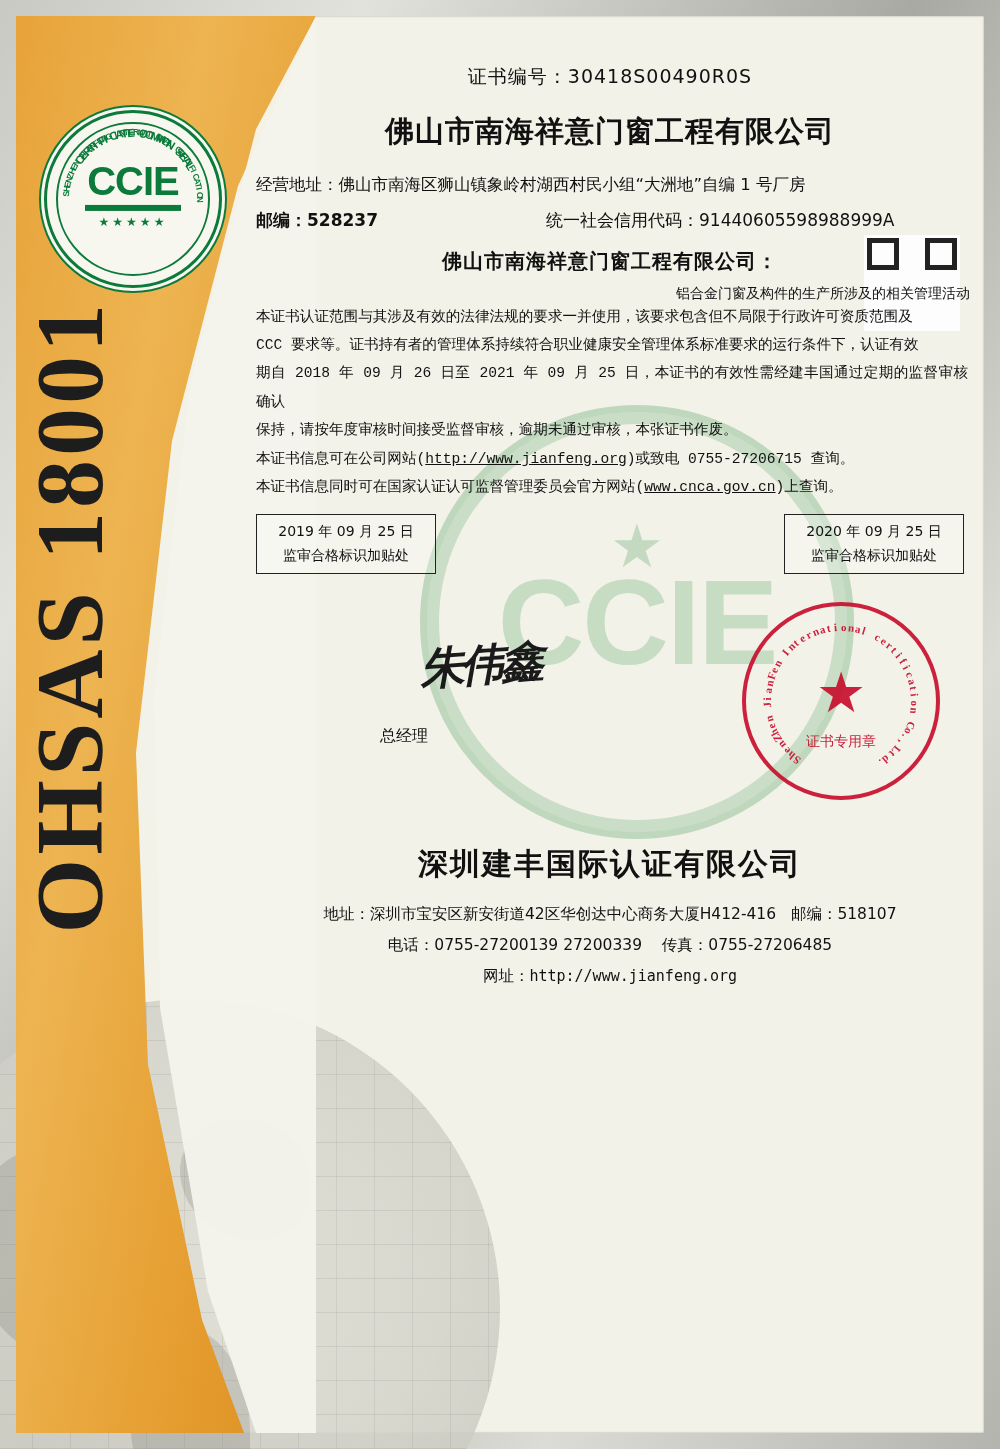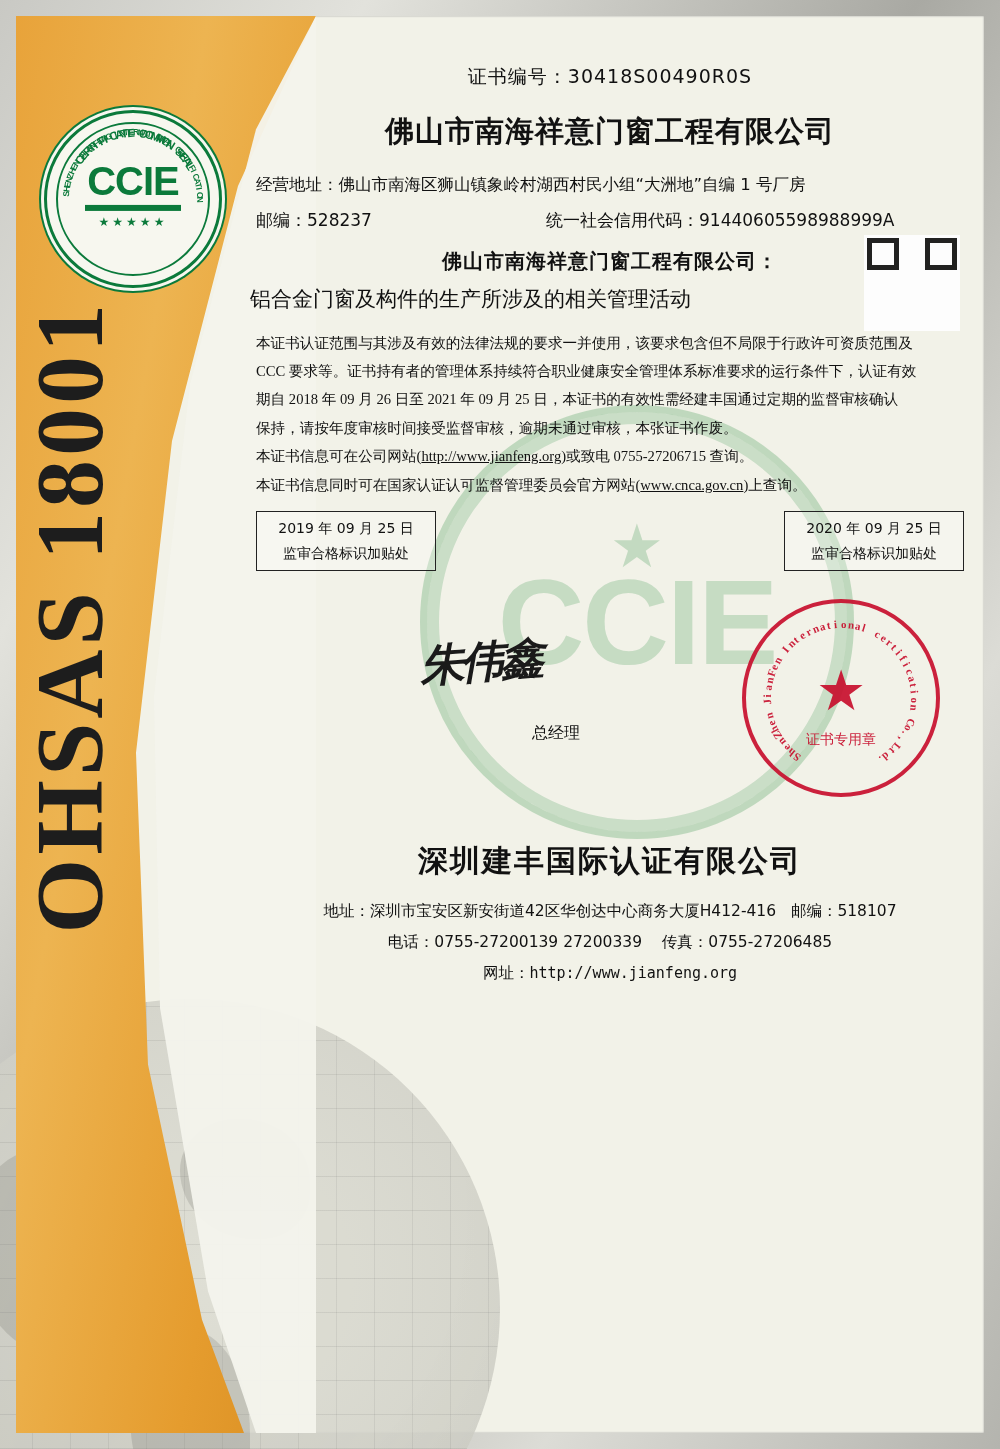--- a/index.html
+++ b/index.html
@@ -237,21 +237,21 @@
   }
   .row-two {
     position: relative;
     margin-top: 8px;
     display: flex;
     font-family: "DejaVu Sans", sans-serif;
     font-size: 17px;
     color: #111;
     padding-left: 6px;
   }
-  .row-two .left { width: 290px; }
+  .row-two .left { width: 290px; font-weight: bold; }
   .para {
     position: relative;
     margin-top: 18px;
     padding: 0 4px 0 6px;
     font-family: "DejaVu Sans", sans-serif;
     font-size: 19px;
     line-height: 1.72;
     color: #111;
     text-align: justify;
   }
@@ -262,38 +262,38 @@
     text-align: center;
     font-family: "DejaVu Sans", sans-serif;
     font-weight: bold;
     font-size: 20px;
     color: #111;
     letter-spacing: 1px;
   }
   .scope-body {
     position: relative;
     margin-top: 10px;
-    text-align: left;
-    font-family: "DejaVu Sans", sans-serif;
-    font-size: 21px;
+    text-align: right;
+    font-family: "DejaVu Sans", sans-serif;
+    font-size: 14px;
     color: #111;
   }
   .first-issue {
     position: relative;
     margin-top: 12px;
     text-align: center;
     font-family: "DejaVu Sans", sans-serif;
     font-size: 17px;
     color: #111;
   }
   .fineprint {
     position: relative;
-    margin-top: 16px;
+    margin-top: 0;
     padding: 0 2px 0 6px;
-    font-family: Liberation Serif, serif;
+    font-family: Liberation Mono, monospace;
     font-size: 14.6px;
     line-height: 1.95;
     color: #111;
     text-align: justify;
   }
   .fineprint .u { text-decoration: underline; }
   .stamp-boxes {
     position: relative;
     margin-top: 12px;
     display: flex;
@@ -329,21 +329,21 @@
     font-weight: bold;
     color: #1a1a1a;
     transform: rotate(-4deg);
     letter-spacing: -4px;
   }
   .sig-label {
     position: absolute;
     left: 130px;
     top: 96px;
     width: 200px;
-    text-align: right;
+    text-align: left;
     font-family: "DejaVu Sans", sans-serif;
     font-size: 16px;
     color: #111;
   }
   .redstamp {
     position: absolute;
     right: 30px;
     top: -28px;
     width: 190px; height: 190px;
     border-radius: 50%;

